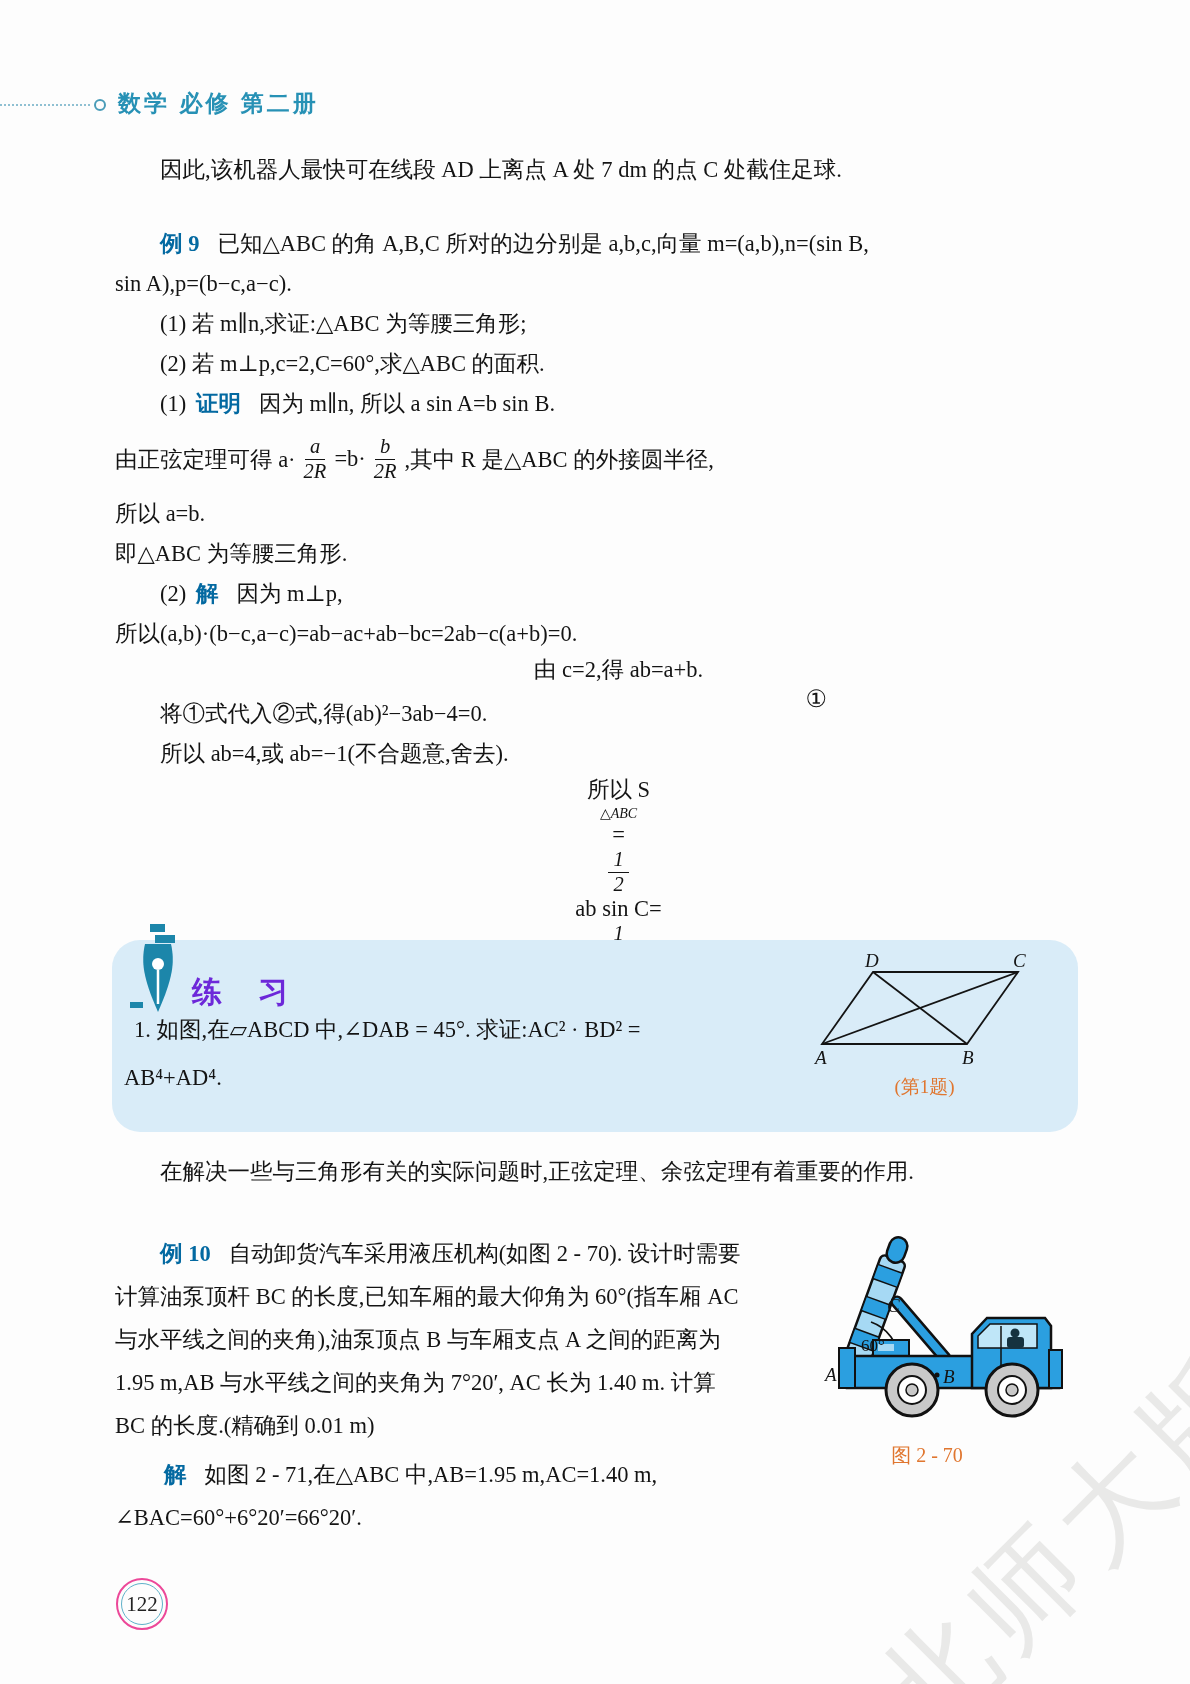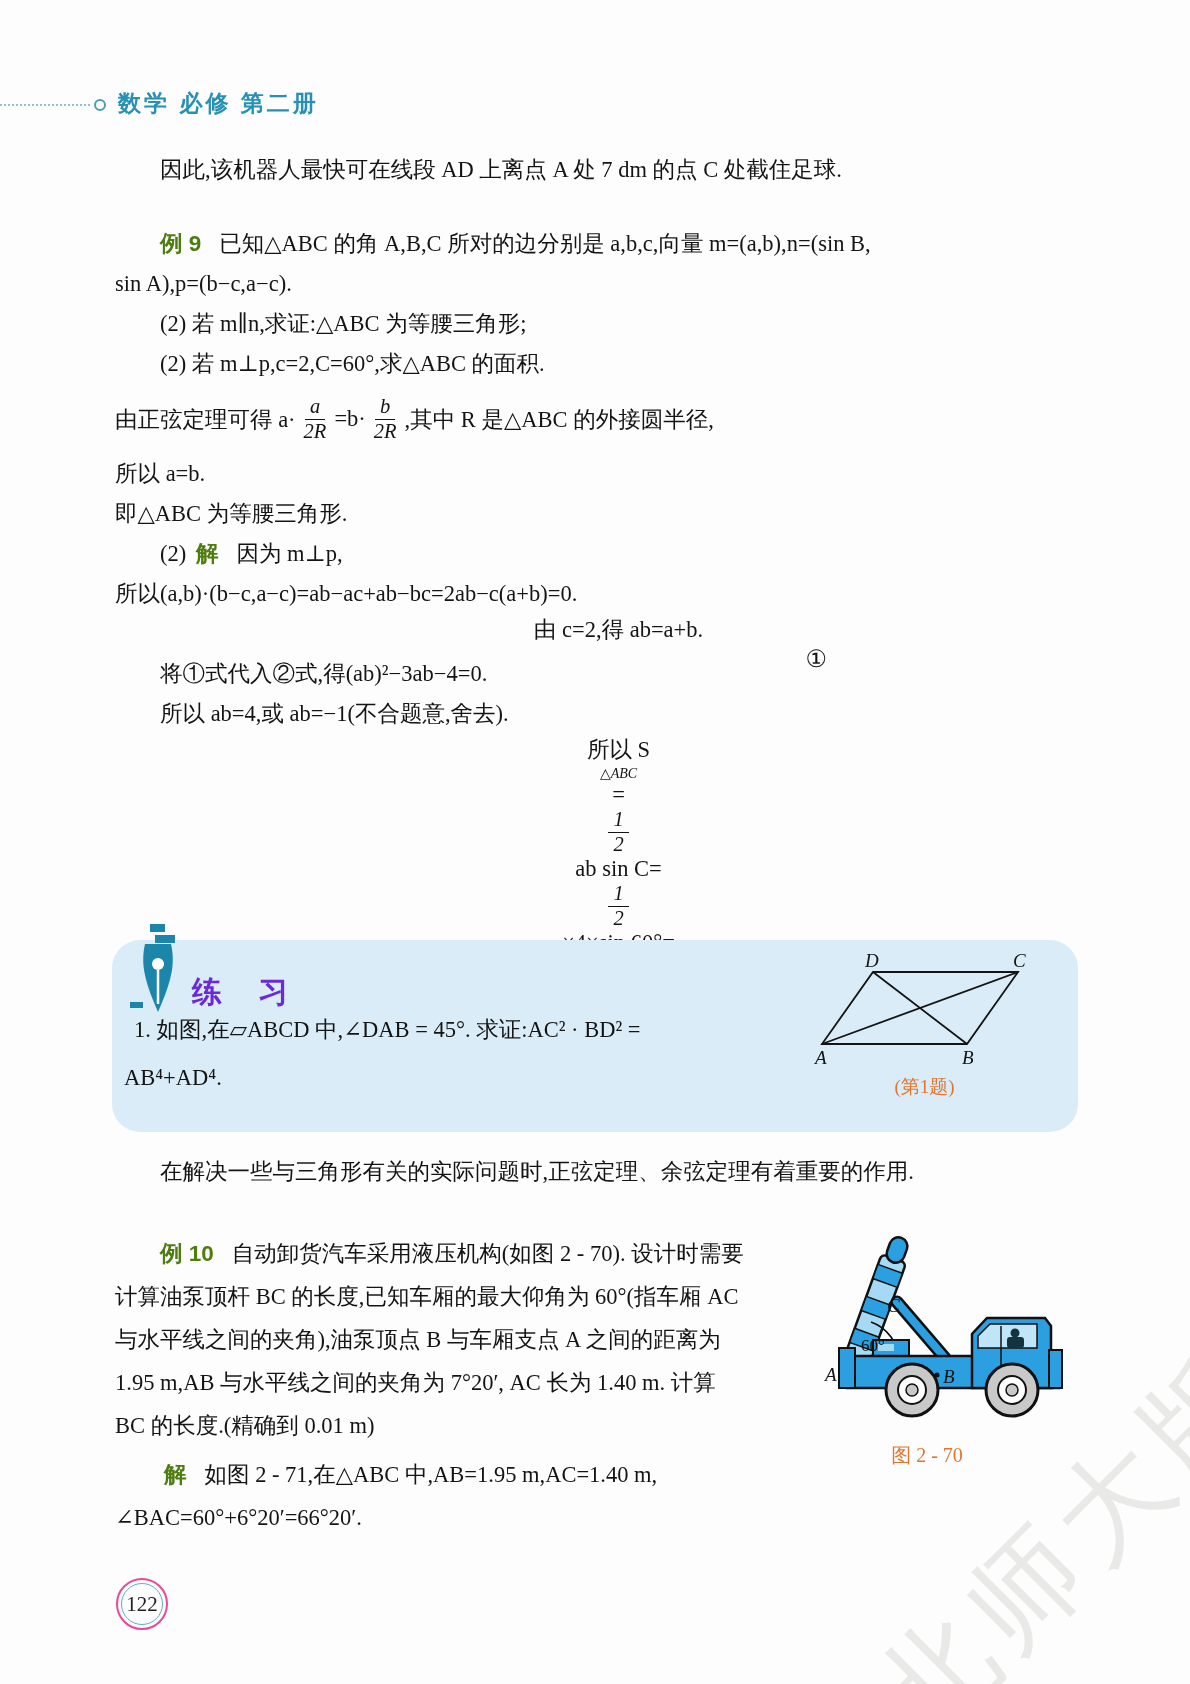--- a/index.html
+++ b/index.html
@@ -15,22 +15,22 @@
   .hdr-title{
     position:absolute;left:118px;top:88px;
     font-family:"Liberation Sans","DejaVu Sans",sans-serif;
     font-weight:bold;font-size:23px;color:#2791b5;letter-spacing:3px;
   }
   
   .col{position:absolute;left:115px;width:962px;}
   .line{line-height:40px;white-space:nowrap;}
   .ind{text-indent:2em;}
   .blue{
-    font-family:Liberation Sans, sans-serif;
-    font-weight:bold;color:#4d7c0f;margin-right:18px;
+    font-family:Liberation Serif, serif;
+    font-weight:bold;color:#0369a1;margin-right:18px;
   }
   .blue.tight{margin-left:4px;}
   .mline{display:flex;align-items:center;height:70px;white-space:nowrap;}
   .pad-ind{padding-left:45px;flex-direction:column;}
   .frac{display:inline-flex;flex-direction:column;align-items:center;margin:0 3px;font-size:20.5px;font-style:italic;}
   .frac .num{display:block;border-bottom:1.6px solid #141414;padding:0 5px;line-height:1.15;}
   .frac .den{display:block;padding:0 5px;line-height:1.15;}
   sub.trisub{font-size:14px;font-style:italic;}
   .radicand{border-top:1.6px solid #141414;line-height:1.05;}
   .eqrow{display:flex;align-items:center;height:40px;}
@@ -80,23 +80,27 @@
 
   <div class="col" style="top:150px;">
     <div class="line ind">因此,该机器人最快可在线段 AD 上离点 A 处 7 dm 的点 C 处截住足球.</div>
   </div>
 
   <div class="col" style="top:224px;">
     <div class="line ind">
       <span class="blue">例 9</span><span>已知△ABC 的角 A,B,C 所对的边分别是 a,b,c,向量 m=(a,b),n=(sin B,</span>
     </div>
     <div class="line">sin A),p=(b−c,a−c).</div>
-    <div class="line ind">(2) 若 m∥n,求证:△ABC 为等腰三角形;</div>
+    <div class="line ind">(1) 若 m∥n,求证:△ABC 为等腰三角形;</div>
     <div class="line ind">(2) 若 m⊥p,c=2,C=60°,求△ABC 的面积.</div>
 
+    <div class="line ind">
+      <span>(1)</span>
+      <span class="blue tight">证明</span><span>因为 m∥n, 所以 a sin A=b sin B.</span>
+    </div>
 
     <div class="mline">
       <span>由正弦定理可得 a·</span>
       <span class="frac">
         <span class="num">a</span>
         <span class="den">2R</span>
       </span>
       <span>=b·</span>
       <span class="frac">
         <span class="num">b</span>

